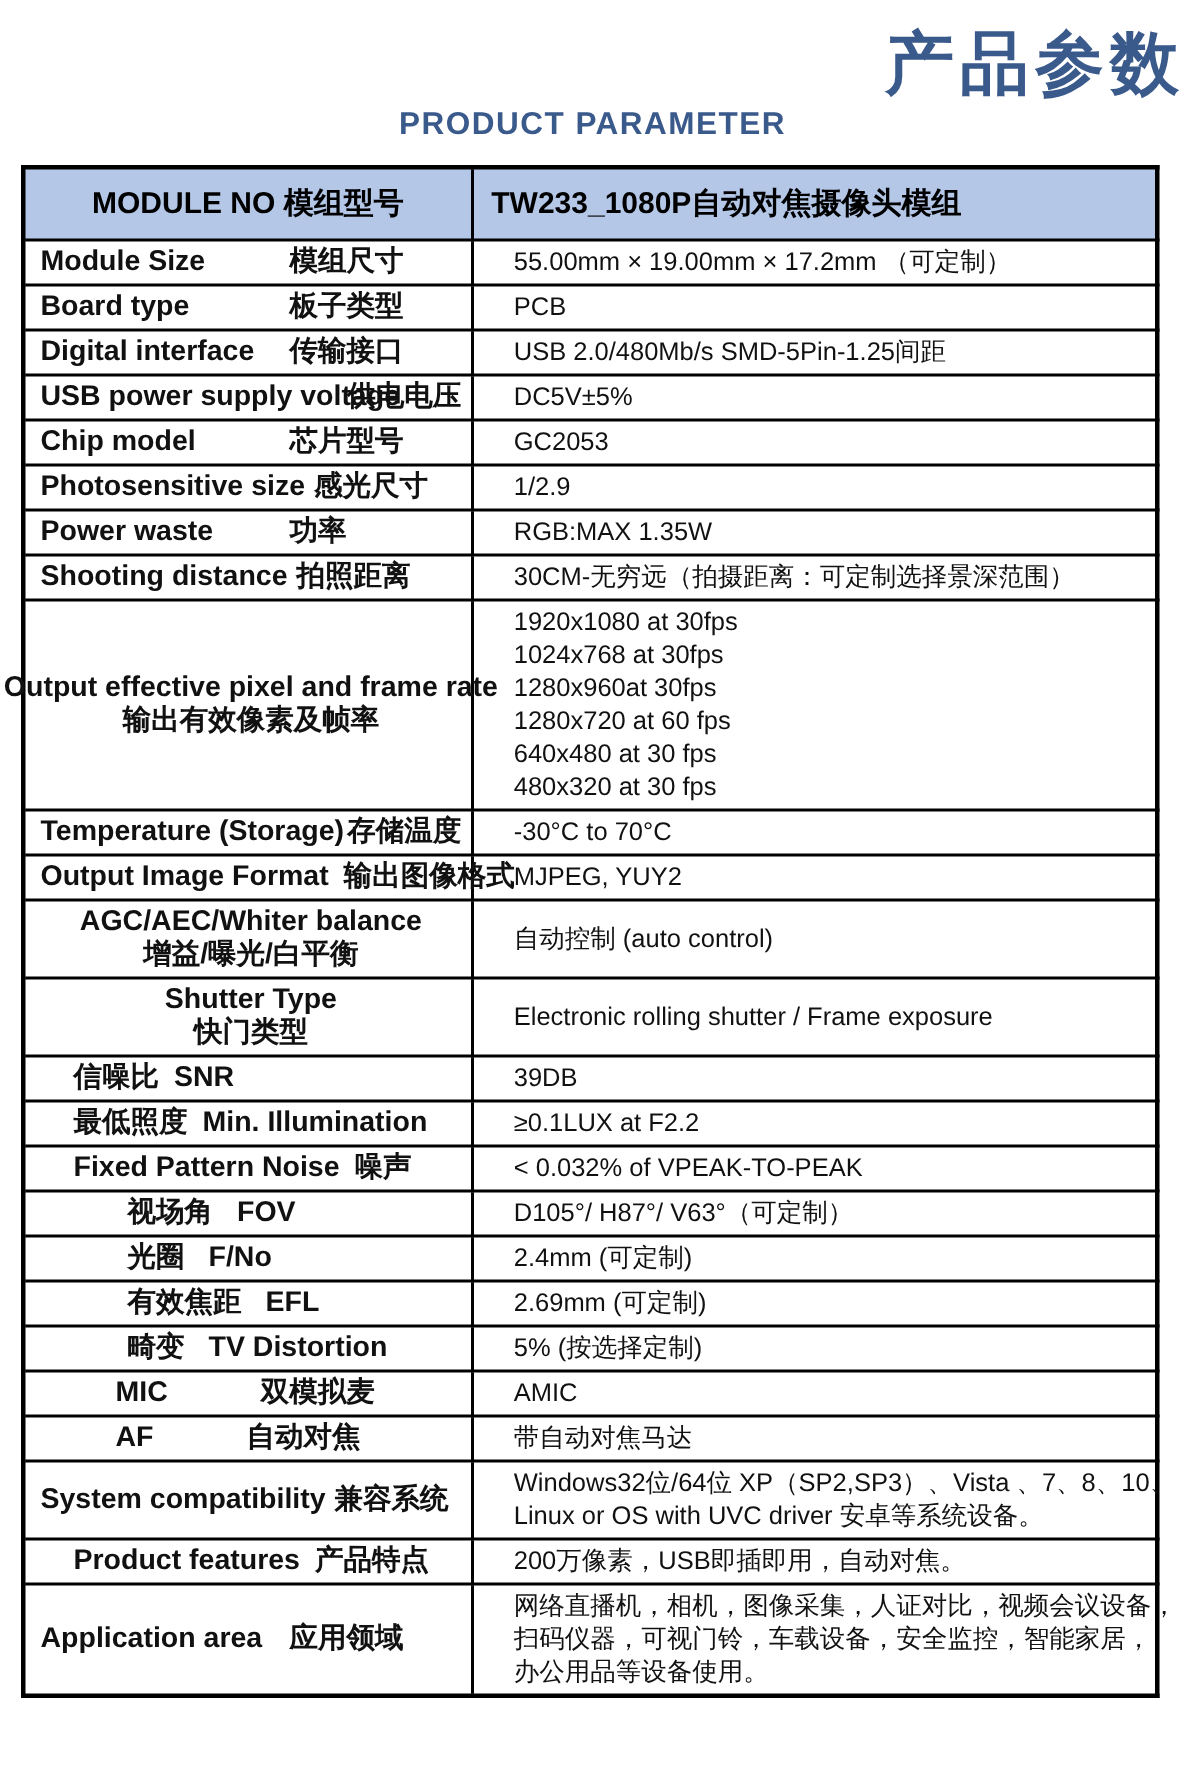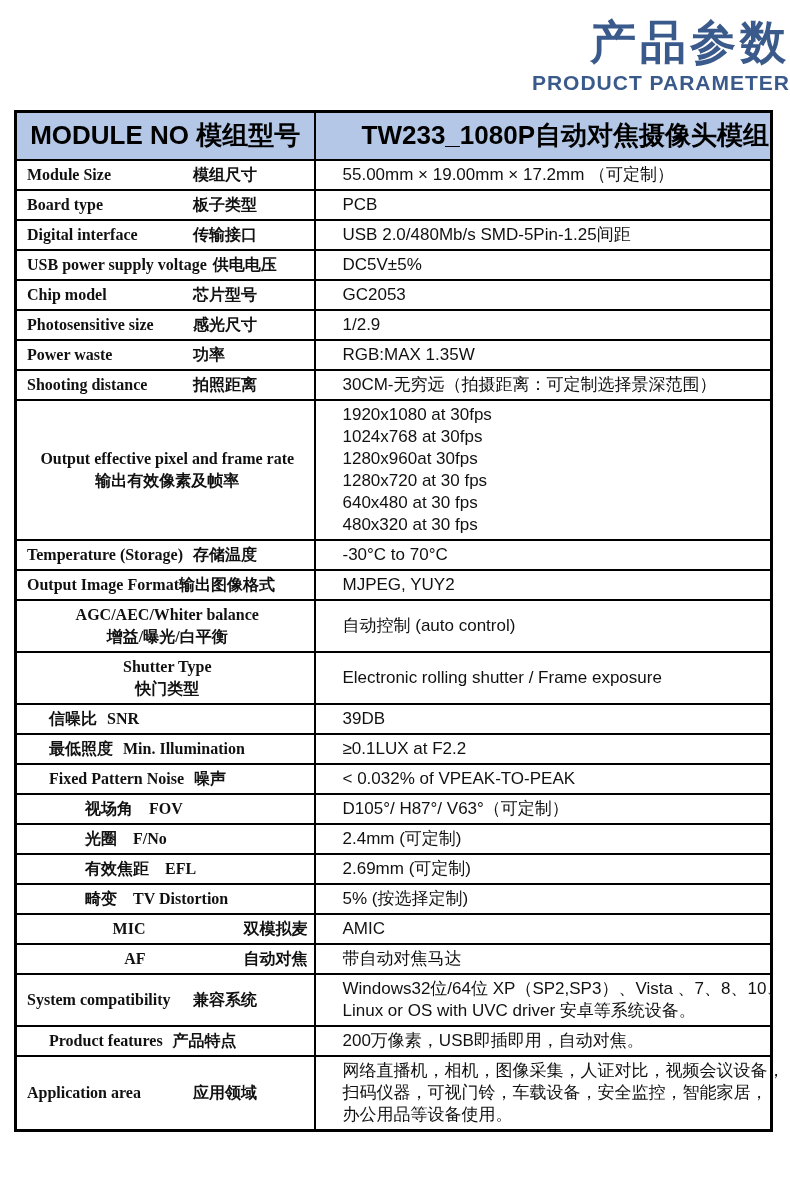--- a/index.html
+++ b/index.html
@@ -18,54 +18,54 @@
   .title{
     margin:16px 0 0 0;
     text-align:right;
     color:var(--accent);
     font-size:46px;
     font-weight:bold;
     letter-spacing:4px;
     line-height:1.15;
   }
   .subtitle{
-    text-align:right;
+    text-align:center;
     color:var(--accent);
     font-size:21px;
     font-weight:bold;
     letter-spacing:1px;
     margin-top:2px;
   }
   table.spec{
     border-collapse:collapse;
     table-layout:fixed;
     width:756px;
     margin:15px 0 0 14px;
     border:3px solid var(--border);
   }
   col.c1{width:299px;}
   col.c2{width:457px;}
   th,td{border:2px solid var(--border);vertical-align:middle;}
   thead th{
     background:var(--header-bg);
-    font-size:26px;
+    font-size:20px;
     font-weight:bold;
     height:44px;
     color:#000;
   }
   th.th1{text-align:center;}
-  th.th2{text-align:right;padding-left:12px;}
-  .label-cell{padding:3px 6px 3px 10px;font-weight:bold;font-size:16px;line-height:22px;font-family:Liberation Serif, serif;}
+  th.th2{text-align:left;padding-left:12px;}
+  .label-cell{padding:3px 6px 3px 10px;font-weight:bold;font-size:19px;line-height:22px;}
   .value-cell{padding:3px 8px 3px 12px;font-size:17px;line-height:22px;}
   .label-wrap{display:flex;align-items:center;}
   .lw-pair .lbl-en{min-width:160px;padding-right:6px;}
-  .lw-spair{}
+  .lw-spair{gap:10px;}
   .lw-i1{gap:10px;padding-left:22px;}
   .lw-i2{gap:16px;padding-left:58px;text-align:right;}
-  .lw-iw{gap:98px;padding-left:50px;justify-content:flex-end;}
+  .lw-iw{gap:62px;padding-left:50px;}
   .lw-center2{flex-direction:column;justify-content:space-between;gap:0;text-align:center;}
   .lbl-en,.lbl-zh{white-space:nowrap;}
   .value-line{white-space:nowrap;margin-left:15px;}
 </style>
 </head>
 <body>
 
 <div class="page">
   <h1 class="title">产品参数</h1>
   <div class="subtitle">PRODUCT PARAMETER</div>
@@ -191,21 +191,21 @@
       <div class="label-wrap lw-center2">
         <span class="lbl-en">Output effective pixel and frame rate</span>
         <span class="lbl-zh">输出有效像素及帧率</span>
       </div>
     </td>
     <td class="value-cell">
       <div class="value-wrap">
               <div class="value-line">1920x1080 at 30fps</div>
               <div class="value-line">1024x768 at 30fps</div>
               <div class="value-line">1280x960at 30fps</div>
-              <div class="value-line">1280x720 at 30 fps</div>
+              <div class="value-line">1280x720 at 60 fps</div>
               <div class="value-line">640x480 at 30 fps</div>
               <div class="value-line">480x320 at 30 fps</div>
             </div>
     </td>
   </tr>
         <tr class="spec-row">
     <td class="label-cell">
       <div class="label-wrap lw-pair">
         <span class="lbl-en">Temperature (Storage)</span>
         <span class="lbl-zh">存储温度</span>

